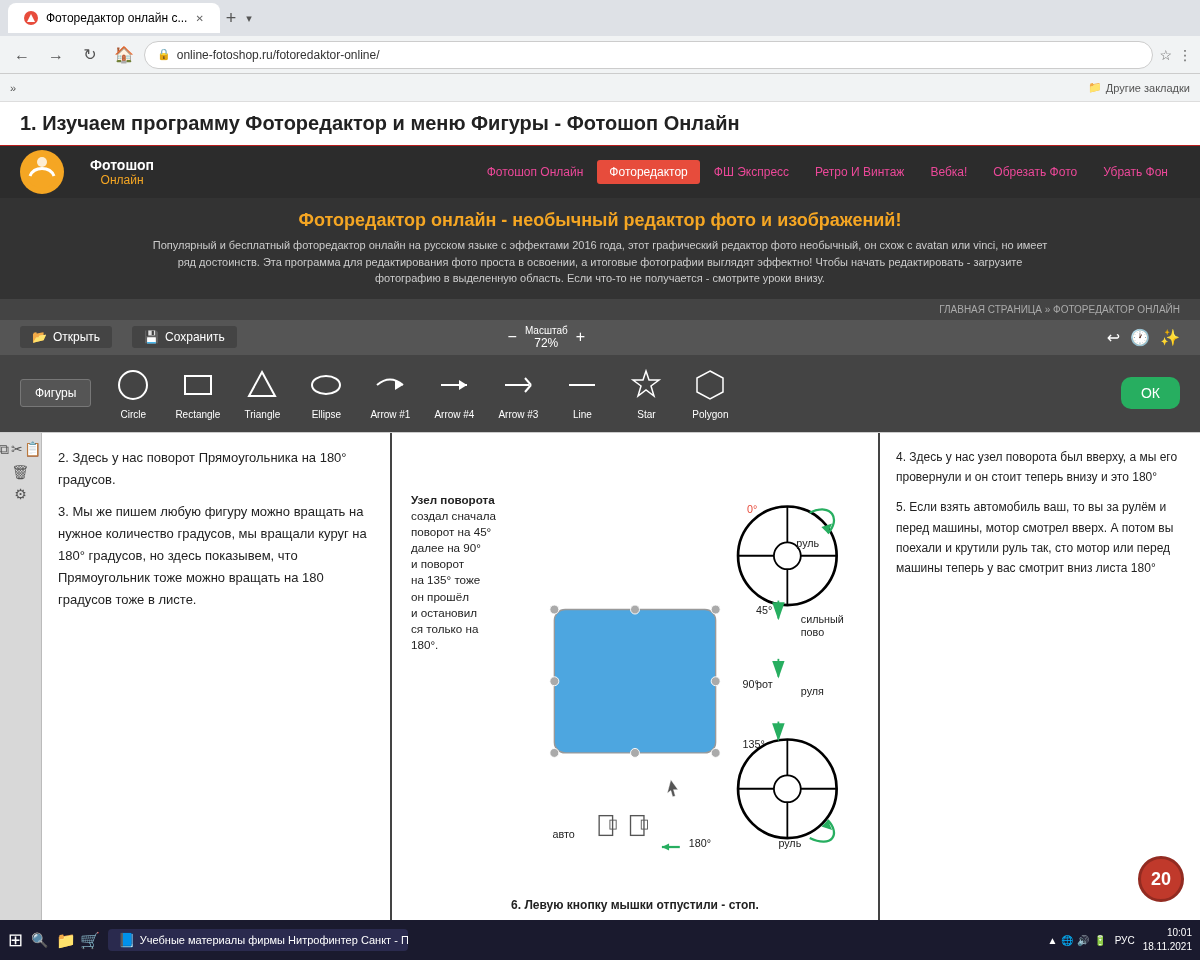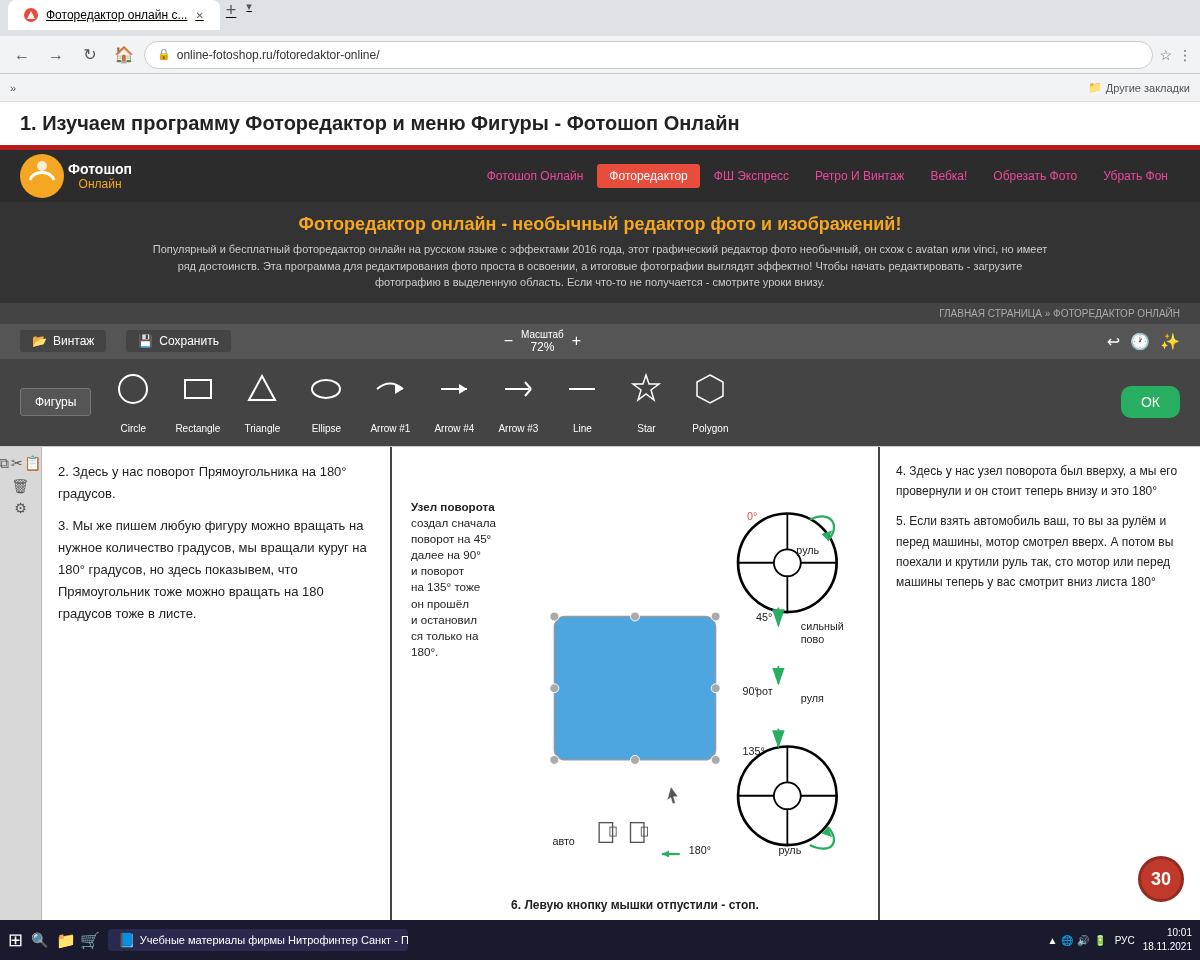--- a/index.html
+++ b/index.html
@@ -1,35 +1,35 @@
 <!DOCTYPE html>
 <html><head>
   <meta charset="utf-8">
   <style>
     * { margin: 0; padding: 0; box-sizing: border-box; }
     body { width: 1200px; height: 960px; overflow: hidden; font-family: Arial, sans-serif; background: #f0f0f0; }
 
     
     .browser-frame { width: 1200px; height: 960px; display: flex; flex-direction: column; background: #dee1e6; }
-    .tab-bar { display: flex; align-items: flex-start; height: 36px; background: #dee1e6; padding: 0 8px; text-decoration: underline; }
+    .tab-bar { display: flex; align-items: center; height: 36px; background: #dee1e6; padding: 0 8px; }
     .tab { background: white; border-radius: 8px 8px 0 0; padding: 6px 16px; font-size: 12px; display: flex; align-items: center; gap: 8px; height: 30px; max-width: 240px; }
     .tab .favicon { width: 14px; height: 14px; background: #e74c3c; border-radius: 50%; display: flex; align-items: center; justify-content: center; }
     .tab .close-btn { font-size: 10px; color: #666; cursor: pointer; }
     .new-tab-btn { background: none; border: none; font-size: 18px; cursor: pointer; color: #555; padding: 0 6px; }
     
     .nav-bar { background: #f1f3f4; height: 38px; display: flex; align-items: center; padding: 0 8px; gap: 6px; border-bottom: 1px solid #ccc; }
     .nav-btn { background: none; border: none; font-size: 16px; color: #555; cursor: pointer; width: 28px; height: 28px; border-radius: 50%; display: flex; align-items: center; justify-content: center; }
     .address-bar { flex: 1; background: white; border: 1px solid #ccc; border-radius: 20px; height: 28px; padding: 0 12px; font-size: 12px; display: flex; align-items: center; gap: 6px; }
     .address-text { color: #333; font-size: 12px; }
     .lock-icon { color: #666; font-size: 11px; }
     .star-btn { background: none; border: none; color: #666; cursor: pointer; font-size: 14px; }
     .bookmarks-bar { background: #f1f3f4; height: 28px; display: flex; align-items: center; padding: 0 10px; font-size: 11px; color: #555; border-bottom: 1px solid #ddd; }
 
     
-    .page-title-bar { background: white; padding: 10px 20px; font-size: 20px; font-weight: bold; color: #222; border-bottom: 5px solid #b91c1c; white-space: nowrap; overflow: hidden; text-overflow: ellipsis; }
+    .page-title-bar { background: white; padding: 10px 20px; font-size: 20px; font-weight: bold; color: #222; border-bottom: 1px solid #b91c1c; white-space: nowrap; overflow: hidden; text-overflow: ellipsis; }
 
     
     .website { background: #2c2c2c; flex: 1; overflow: hidden; display: flex; flex-direction: column; }
     .site-logo { display: flex; align-items: center; gap: 4px; }
     .nav-item { color: #ec4899; font-size: 12px; padding: 5px 12px; cursor: pointer; border-radius: 3px; }
     .nav-item.active { background: #e74c3c; color: white; }
     
     
     .hero { background: #333; padding: 12px 20px; text-align: center; }
     .hero-title { color: #f5a623; font-size: 18px; font-weight: bold; margin-bottom: 6px; }
@@ -42,21 +42,21 @@
     .editor-toolbar { background: #555; padding: 5px 20px; display: flex; align-items: center; gap: 20px; }
     .toolbar-btn { background: #444; border: none; color: white; padding: 4px 12px; font-size: 12px; border-radius: 3px; cursor: pointer; display: flex; align-items: center; gap: 6px; }
     .zoom-control { display: flex; align-items: center; gap: 8px; color: white; font-size: 12px; margin: 0 auto; }
     .zoom-btn { background: none; border: none; color: white; font-size: 16px; cursor: pointer; }
     .undo-redo { display: flex; gap: 10px; color: white; }
     .ur-btn { background: none; border: none; color: white; font-size: 16px; cursor: pointer; }
     
     
     .shape-toolbar { background: #444; padding: 6px 20px; display: flex; align-items: center; gap: 4px; }
     .cancel-btn { background: #555; border: 1px solid #777; color: white; padding: 6px 14px; border-radius: 3px; font-size: 12px; cursor: pointer; margin-right: 8px; }
-    .shape-item { display: flex; flex-direction: column; align-items: center; padding: 6px 8px; cursor: pointer; border-radius: 3px; color: white; font-size: 10px; gap: 16px; min-width: 60px; }
+    .shape-item { display: flex; flex-direction: column; align-items: center; padding: 6px 8px; cursor: pointer; border-radius: 3px; color: white; font-size: 10px; gap: 6px; min-width: 60px; }
     .shape-icon { width: 36px; height: 36px; display: flex; align-items: center; justify-content: center; }
     .ok-btn { background: #27ae60; border: none; color: white; padding: 8px 20px; border-radius: 10px; font-size: 14px; cursor: pointer; margin-left: auto; }
     
     
     .taskbar { background: #1a1a2e; height: 40px; display: flex; align-items: center; padding: 0 8px; gap: 8px; position: relative; }
     .taskbar-start { background: none; border: none; color: white; font-size: 18px; cursor: pointer; }
     .taskbar-search { background: none; border: none; color: white; font-size: 14px; cursor: pointer; }
     .taskbar-app { display: flex; align-items: center; gap: 4px; background: #2a2a4e; padding: 3px 10px; border-radius: 4px; color: white; font-size: 11px; max-width: 300px; white-space: nowrap; overflow: hidden; }
     .taskbar-right { margin-left: auto; display: flex; align-items: center; gap: 8px; color: white; font-size: 10px; }
     .taskbar-time { text-align: right; line-height: 1.4; }
@@ -108,21 +108,21 @@
 
     <div style="display:flex; align-items:center; background:#2c2c2c; padding:4px 20px; justify-content:space-between;">
       <div class="site-logo">
         <div style="background:#f5a623; border-radius:50%; width:44px; height:44px; display:flex; align-items:center; justify-content:center; overflow:hidden;">
           <svg width="36" height="36" viewBox="0 0 36 36">
             <circle cx="18" cy="18" r="16" fill="#f5a623"></circle>
             <path d="M6 22 C10 12, 26 12, 30 22" stroke="#fff" stroke-width="3" fill="none"></path>
             <circle cx="18" cy="8" r="5" fill="#fff" opacity="0.8"></circle>
           </svg>
         </div>
-        <div style="margin-left:0;">
+        <div style="margin-left:22px;">
           <div style="color:white; font-size:14px; font-weight:bold;">Фотошоп</div>
           <div style="color:#f5a623; font-size:12px;text-align:center;">Онлайн</div>
         </div>
       </div>
       <div style="display:flex; gap:2px;">
         <span class="nav-item">Фотошоп Онлайн</span>
         <span class="nav-item active">Фоторедактор</span>
         <span class="nav-item">ФШ Экспресс</span>
         <span class="nav-item">Ретро И Винтаж</span>
         <span class="nav-item">Вебка!</span>
@@ -134,21 +134,21 @@
     <div class="hero">
       <div class="hero-title">Фоторедактор онлайн - необычный редактор фото и изображений!</div>
       <div class="hero-text">Популярный и бесплатный фоторедактор онлайн на русском языке с эффектами 2016 года, этот графический редактор фото необычный, он схож с avatan или vinci, но имеет ряд достоинств. Эта программа для редактирования фото проста в освоении, а итоговые фотографии выглядят эффектно! Чтобы начать редактировать - загрузите фотографию в выделенную область. Если что-то не получается - смотрите уроки внизу.</div>
     </div>
 
     <div class="breadcrumb-bar">ГЛАВНАЯ СТРАНИЦА » ФОТОРЕДАКТОР ОНЛАЙН</div>
 
     <div class="editor-toolbar">
       <button class="toolbar-btn">
         <span>📂</span>
-        <span>Винтаж</span>
+        <span>Открыть</span>
       </button>
       <button class="toolbar-btn">
         <span>💾</span>
         <span>Сохранить</span>
       </button>
       <div class="zoom-control">
         <button class="zoom-btn">−</button>
         <div style="text-align:center;">
           <div style="font-size:10px;">Масштаб</div>
           <div style="font-size:12px;">72%</div>
@@ -366,21 +366,21 @@
         </svg>
         
         <div style="position:absolute; bottom:8px; left:10px; right:10px; font-size:12px; font-weight:bold; color:#222; text-align:center;">6. Левую кнопку мышки отпустили - стоп.</div>
       </div>
 
       <div style="width:320px; padding:14px 16px; background:white; position:relative;">
         <p style="font-size:12px; line-height:1.7; color:#222; margin-bottom:10px;">4. Здесь у нас узел поворота был вверху, а мы его провернули и он стоит теперь внизу и это 180°</p>
         <p style="font-size:12px; line-height:1.7; color:#222;">5. Если взять автомобиль ваш, то вы за рулём и перед машины, мотор смотрел вверх. А потом вы поехали и крутили руль так, сто мотор или перед машины теперь у вас смотрит вниз листа 180°</p>
 
         <div style="position:absolute; bottom:18px; right:16px; width:46px; height:46px; background:#c0392b; border-radius:50%; display:flex; align-items:center; justify-content:center; color:white; font-size:18px; font-weight:bold; border:3px solid #922b21;">
-          <span>30</span>
+          <span>20</span>
         </div>
       </div>
     </div>
   </div>
 
   <div class="taskbar">
     <button class="taskbar-start">⊞</button>
     <button class="taskbar-search">🔍</button>
     <div style="display:flex; gap:4px;">
       <span style="color:white; font-size:16px; cursor:pointer;">📁</span>

